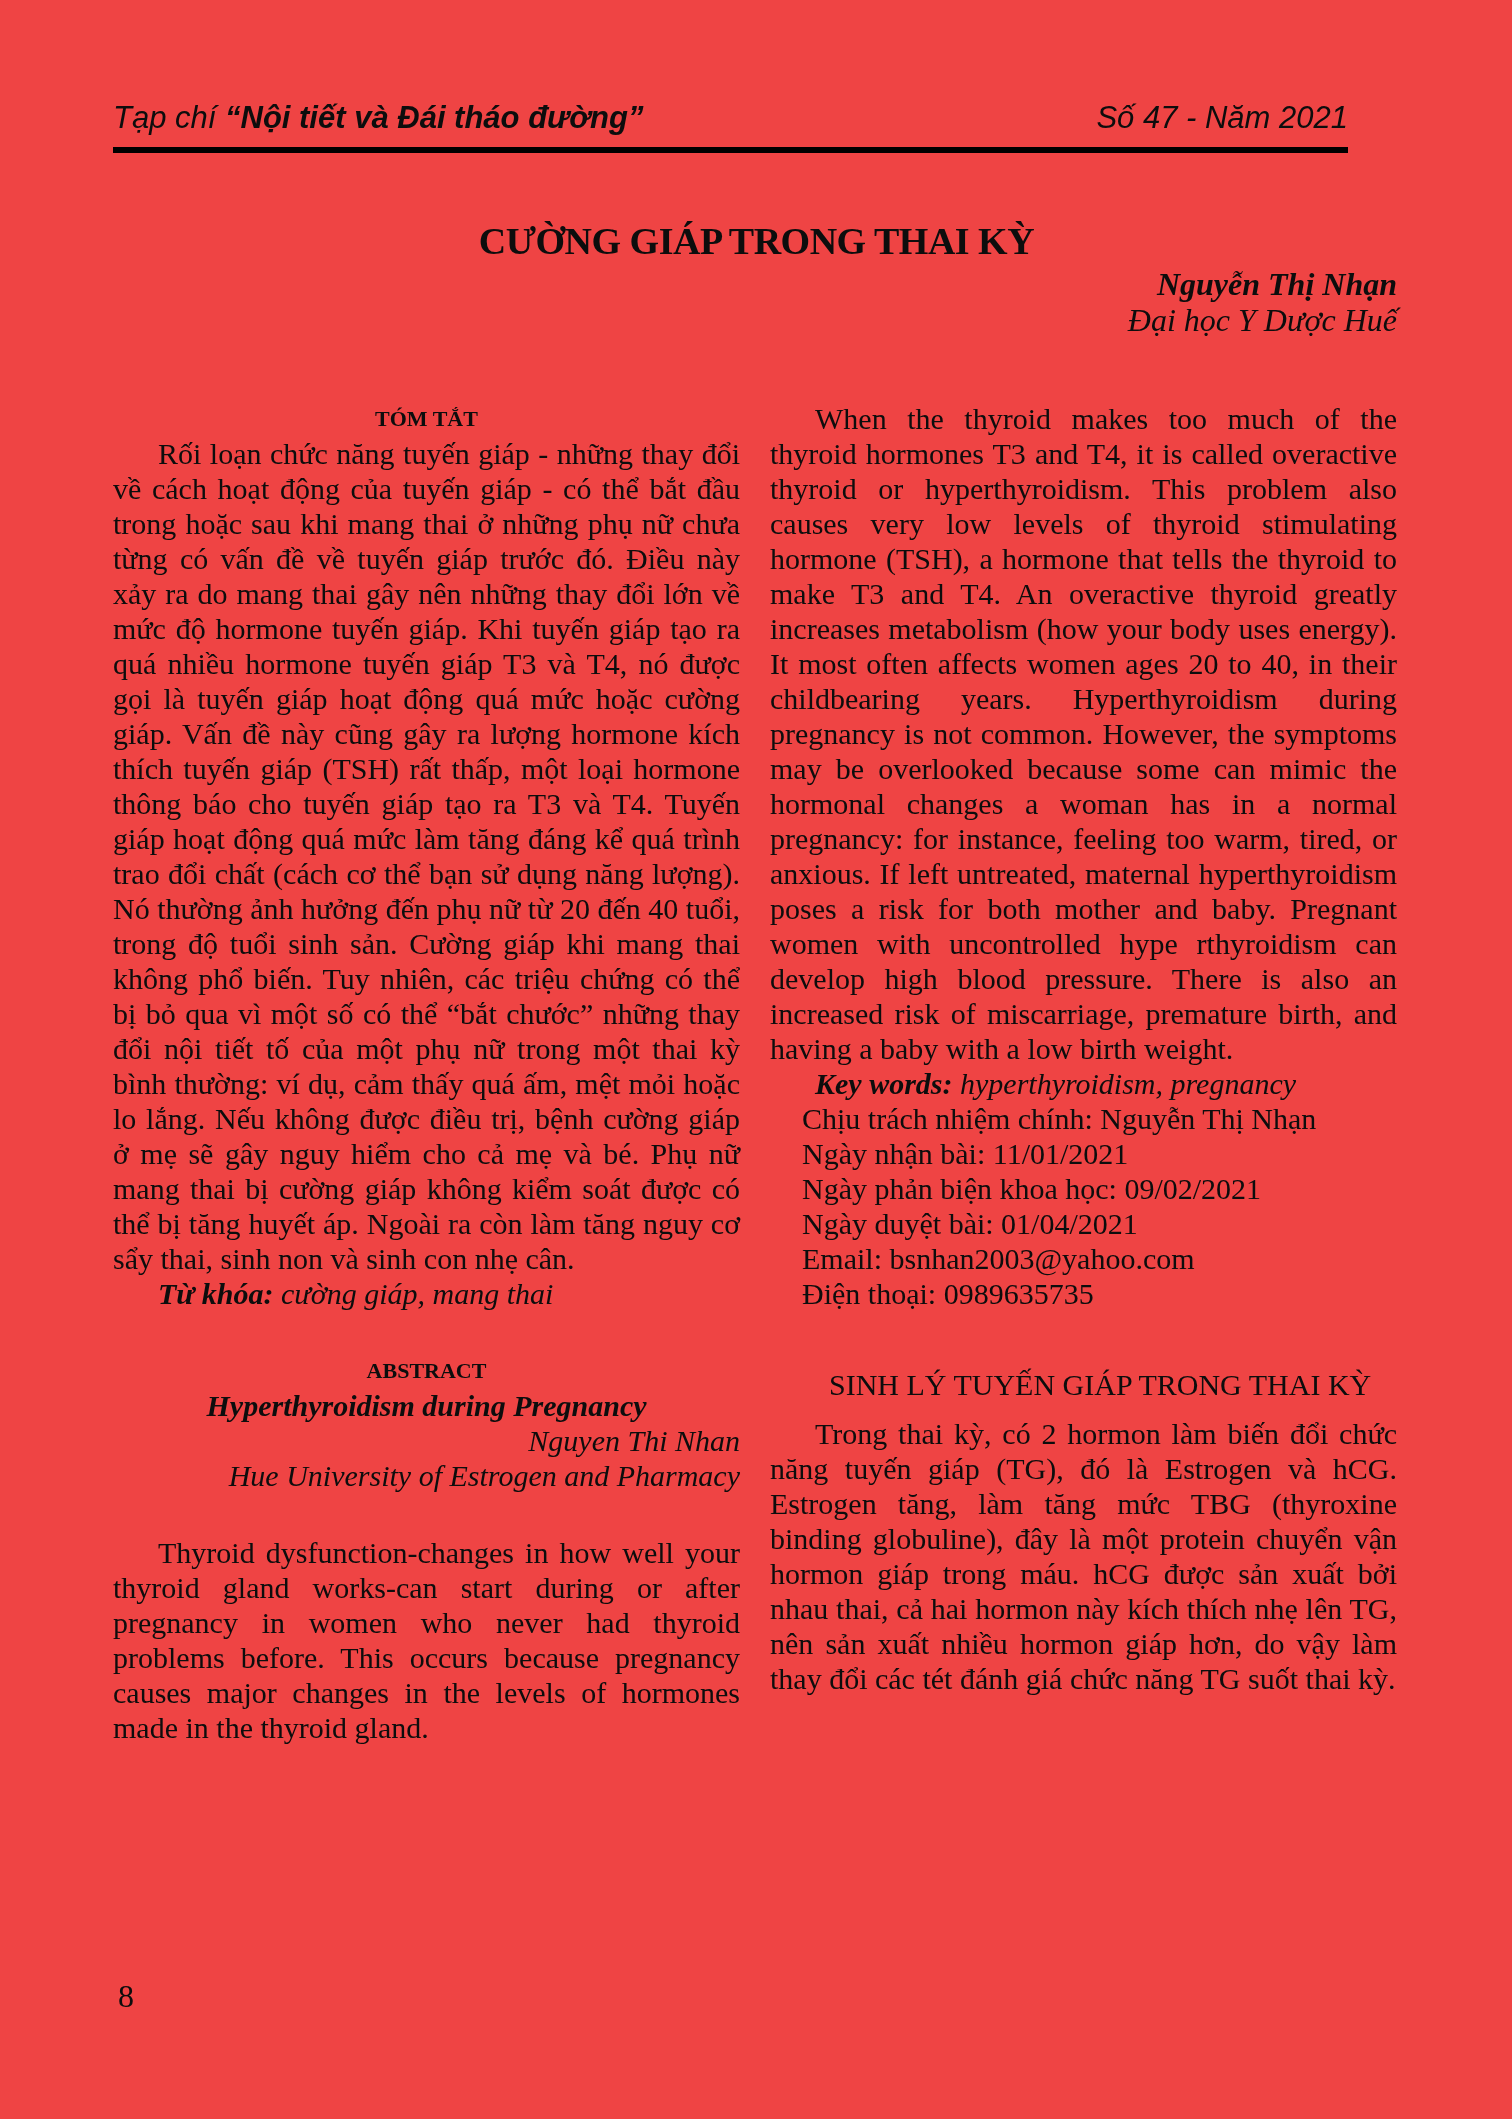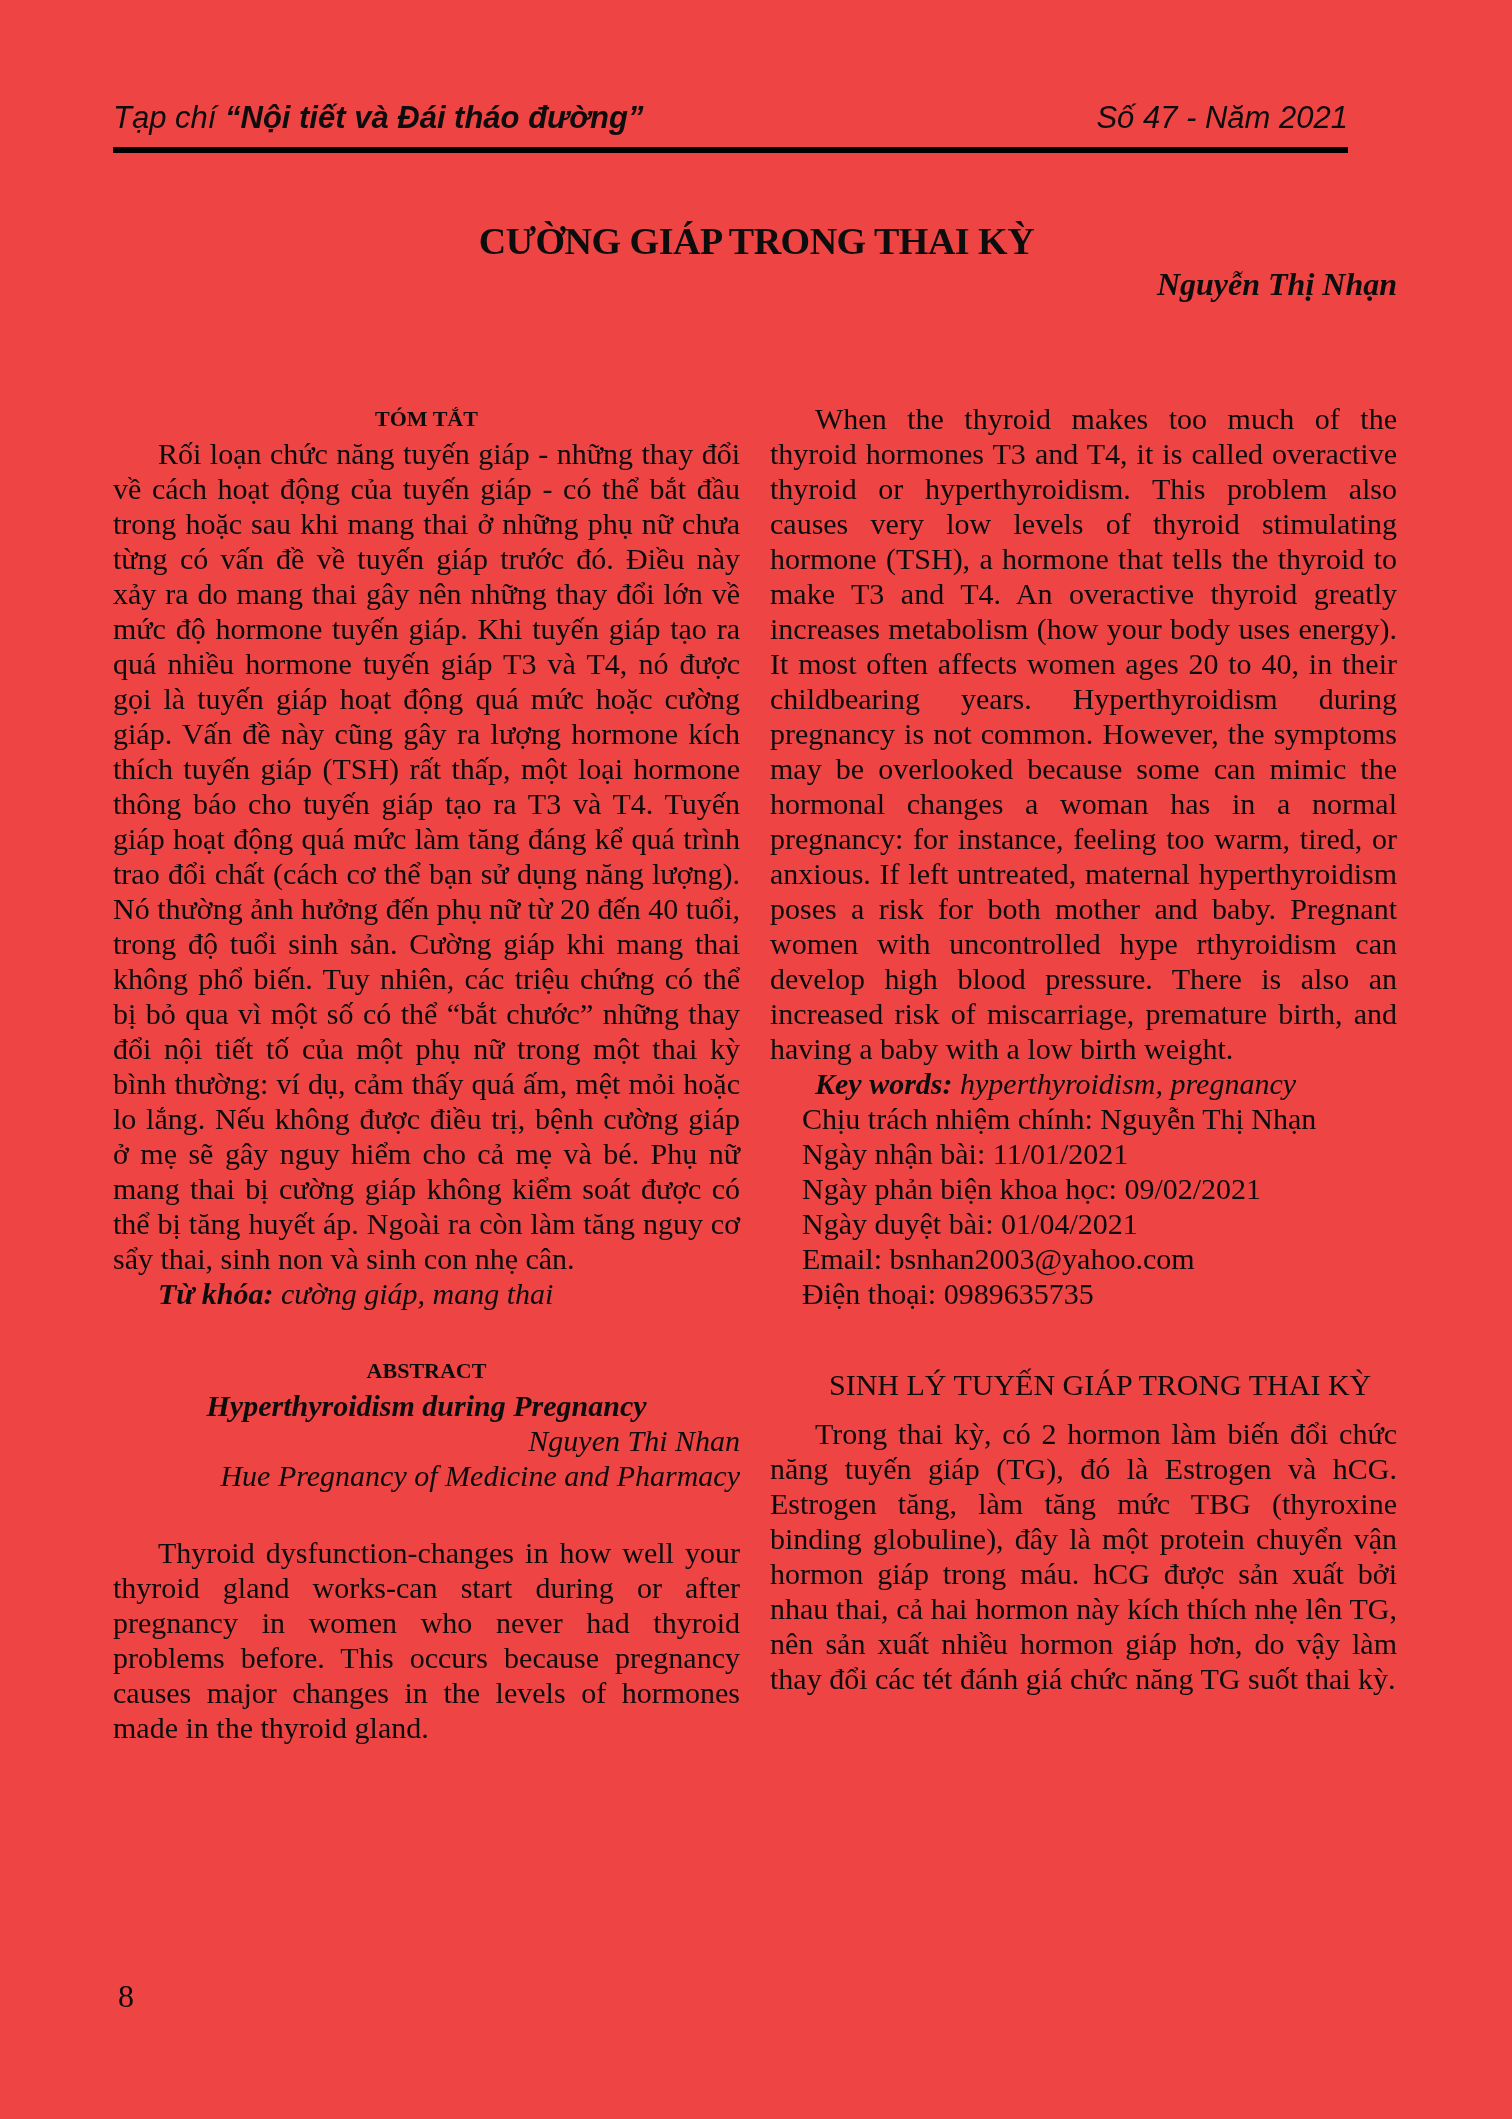--- a/index.html
+++ b/index.html
@@ -123,32 +123,33 @@
       <span class="rh-prefix">Tạp chí </span><span class="rh-name">“Nội tiết và Đái tháo đường”</span>
     </div>
     <div class="rh-issue">Số 47 - Năm 2021</div>
   </header>
   <div class="header-rule"></div>
 
   <h1 class="article-title">CƯỜNG GIÁP TRONG THAI KỲ</h1>
 
   <div class="author-block">
     <div class="author-name">Nguyễn Thị Nhạn</div>
+    <div class="author-affil">Đại học Y Dược Huế</div>
   </div>
 
 
   <section class="col col-left">
     <h2 class="center-heading">TÓM TẮT</h2>
     <p class="body">Rối loạn chức năng tuyến giáp - những thay đổi về cách hoạt động của tuyến giáp - có thể bắt đầu trong hoặc sau khi mang thai ở những phụ nữ chưa từng có vấn đề về tuyến giáp trước đó. Điều này xảy ra do mang thai gây nên những thay đổi lớn về mức độ hormone tuyến giáp. Khi tuyến giáp tạo ra quá nhiều hormone tuyến giáp T3 và T4, nó được gọi là tuyến giáp hoạt động quá mức hoặc cường giáp. Vấn đề này cũng gây ra lượng hormone kích thích tuyến giáp (TSH) rất thấp, một loại hormone thông báo cho tuyến giáp tạo ra T3 và T4. Tuyến giáp hoạt động quá mức làm tăng đáng kể quá trình trao đổi chất (cách cơ thể bạn sử dụng năng lượng). Nó thường ảnh hưởng đến phụ nữ từ 20 đến 40 tuổi, trong độ tuổi sinh sản. Cường giáp khi mang thai không phổ biến. Tuy nhiên, các triệu chứng có thể bị bỏ qua vì một số có thể “bắt chước” những thay đổi nội tiết tố của một phụ nữ trong một thai kỳ bình thường: ví dụ, cảm thấy quá ấm, mệt mỏi hoặc lo lắng. Nếu không được điều trị, bệnh cường giáp ở mẹ sẽ gây nguy hiểm cho cả mẹ và bé. Phụ nữ mang thai bị cường giáp không kiểm soát được có thể bị tăng huyết áp. Ngoài ra còn làm tăng nguy cơ sẩy thai, sinh non và sinh con nhẹ cân.</p>
     <p class="keywords"><span class="kw-label">Từ khóa:</span><span class="kw-text"> cường giáp, mang thai</span></p>
     <div class="spacer"></div>
     <h2 class="center-heading">ABSTRACT</h2>
     <div class="center-bold-italic">Hyperthyroidism during Pregnancy</div>
     <div class="right-italic">Nguyen Thi Nhan</div>
-    <div class="right-italic">Hue Pregnancy of Medicine and Pharmacy</div>
+    <div class="right-italic">Hue University of Estrogen and Pharmacy</div>
     <div class="spacer"></div>
     <p class="body">Thyroid dysfunction-changes in how well your thyroid gland works-can start during or after pregnancy in women who never had thyroid problems before. This occurs because pregnancy causes major changes in the levels of hormones made in the thyroid gland.</p>
   </section>
 
   <section class="col col-right">
     <p class="body">When the thyroid makes too much of the thyroid hormones T3 and T4, it is called overactive thyroid or hyperthyroidism. This problem also causes very low levels of thyroid stimulating hormone (TSH), a hormone that tells the thyroid to make T3 and T4. An overactive thyroid greatly increases metabolism (how your body uses energy). It most often affects women ages 20 to 40, in their childbearing years. Hyperthyroidism during pregnancy is not common. However, the symptoms may be overlooked because some can mimic the hormonal changes a woman has in a normal pregnancy: for instance, feeling too warm, tired, or anxious. If left untreated, maternal hyperthyroidism poses a risk for both mother and baby. Pregnant women with uncontrolled hype rthyroidism can develop high blood pressure. There is also an increased risk of miscarriage, premature birth, and having a baby with a low birth weight.</p>
     <p class="keywords"><span class="kw-label">Key words:</span><span class="kw-text"> hyperthyroidism, pregnancy</span></p>
     <div class="meta-line">Chịu trách nhiệm chính: Nguyễn Thị Nhạn</div>
     <div class="meta-line">Ngày nhận bài: 11/01/2021</div>
     <div class="meta-line">Ngày phản biện khoa học: 09/02/2021</div>

